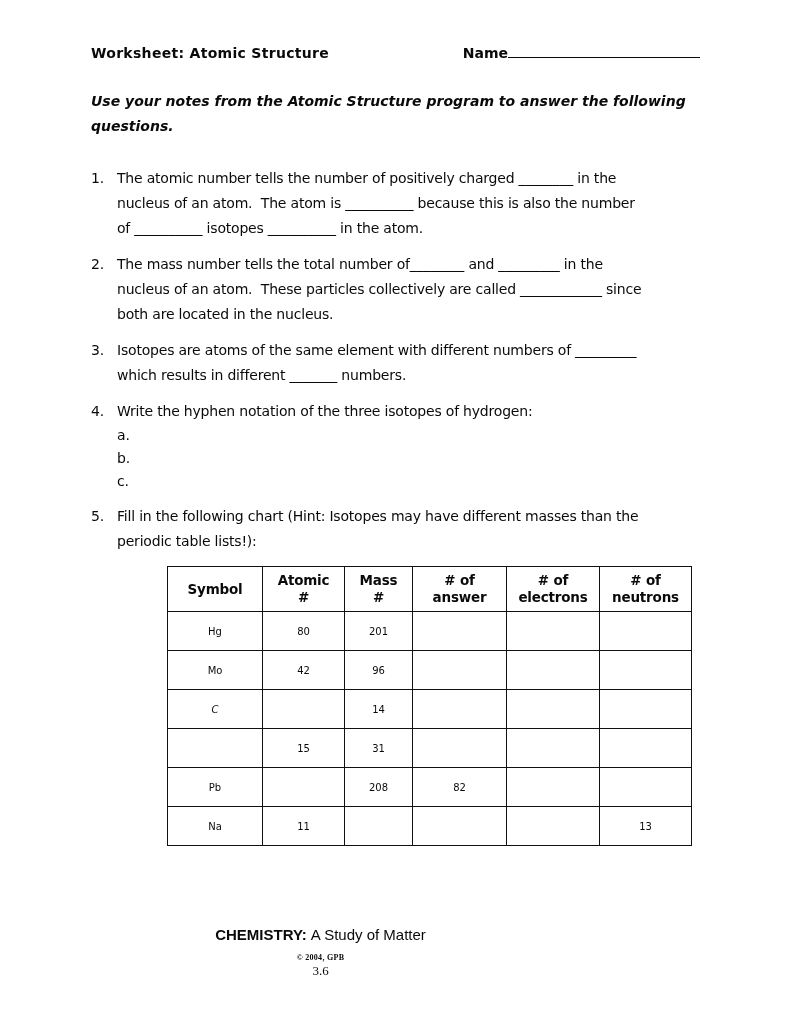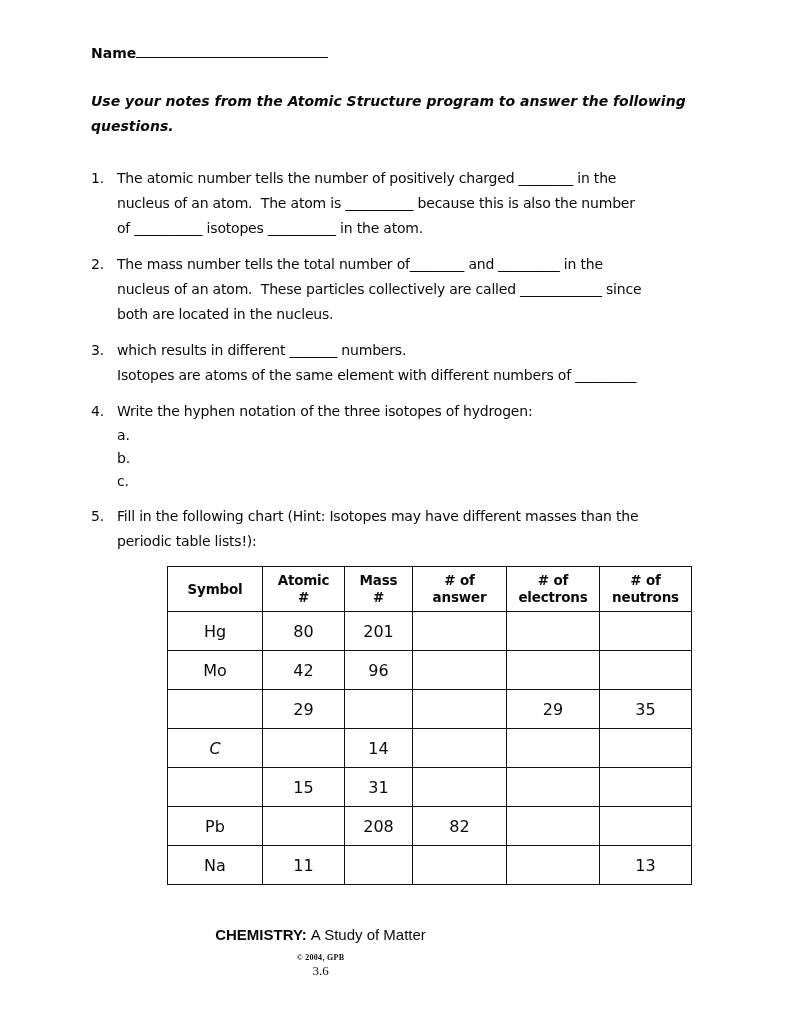--- a/index.html
+++ b/index.html
@@ -33,37 +33,38 @@
   .subitems .subitem { line-height:23px; white-space:pre; }
 
   
   .chart-wrap { margin-left:40px; margin-top:12px;padding-left:36px; }
   table.isotope-table { border-collapse:collapse; table-layout:fixed; }
   .isotope-table th, .isotope-table td {
     border:1.6px solid #111; padding:0; text-align:center; vertical-align:middle;
     font-family:"DejaVu Sans", sans-serif;
   }
   .isotope-table th { height:44px; font-size:13.5px; font-weight:bold; line-height:17px; letter-spacing:-0.2px; }
-  .isotope-table td { height:38px; font-size:16px; font-weight:normal; }
+  .isotope-table td { height:38px; font-size:10px; font-weight:normal; }
   .italic-cell { font-style:italic; }
 
   
   .footer { position:absolute; left:0; top:926px; width:641px; text-align:center; }
   .footer-line1 { font-family:"Liberation Sans", sans-serif; font-size:15px; }
   .footer-line1 .bold { font-weight:bold; }
   .footer-line1 .rest { margin-left:4px; }
   .footer-copy { font-family:"Liberation Serif", serif; font-size:8px; font-weight:bold; margin-top:10px; letter-spacing:0.3px; }
   .footer-page { font-family:"Liberation Serif", serif; font-size:13px; margin-top:1px; }
 </style>
 </head>
 <body>
 
 <div class="content">
 
   <div class="doc-header">
+    <span class="doc-title">Worksheet: Atomic Structure</span>
     <span class="name-group"><span>Name</span><span class="name-line"></span></span>
   </div>
 
   <div class="intro">
     <div>Use your notes from the Atomic Structure program to answer the following</div>
     <div>questions.</div>
   </div>
 
   <div class="questions">
 
@@ -81,22 +82,22 @@
       <div class="qbody">
         <div class="qline">The mass number tells the total number of________ and _________ in the</div>
         <div class="qline">nucleus of an atom.  These particles collectively are called ____________ since</div>
         <div class="qline">both are located in the nucleus.</div>
       </div>
     </div>
 
     <div class="question">
       <div class="qnum">3.</div>
       <div class="qbody">
+        <div class="qline">Isotopes are atoms of the same element with different numbers of _________</div>
         <div class="qline">which results in different _______ numbers.</div>
-        <div class="qline">Isotopes are atoms of the same element with different numbers of _________</div>
       </div>
     </div>
 
     <div class="question">
       <div class="qnum">4.</div>
       <div class="qbody">
         <div class="qline">Write the hyphen notation of the three isotopes of hydrogen:</div>
         <div class="subitems">
           <div class="subitem">a.</div>
           <div class="subitem">b.</div>
@@ -163,28 +164,20 @@
         </tr>
         <tr>
           <td>Mo</td>
           <td>42</td>
           <td>96</td>
           <td></td>
           <td></td>
           <td></td>
         </tr>
         <tr>
-          <td></td>
-          <td>29</td>
-          <td></td>
-          <td></td>
-          <td>29</td>
-          <td>35</td>
-        </tr>
-        <tr>
           <td class="italic-cell">C</td>
           <td></td>
           <td>14</td>
           <td></td>
           <td></td>
           <td></td>
         </tr>
         <tr>
           <td></td>
           <td>15</td>

